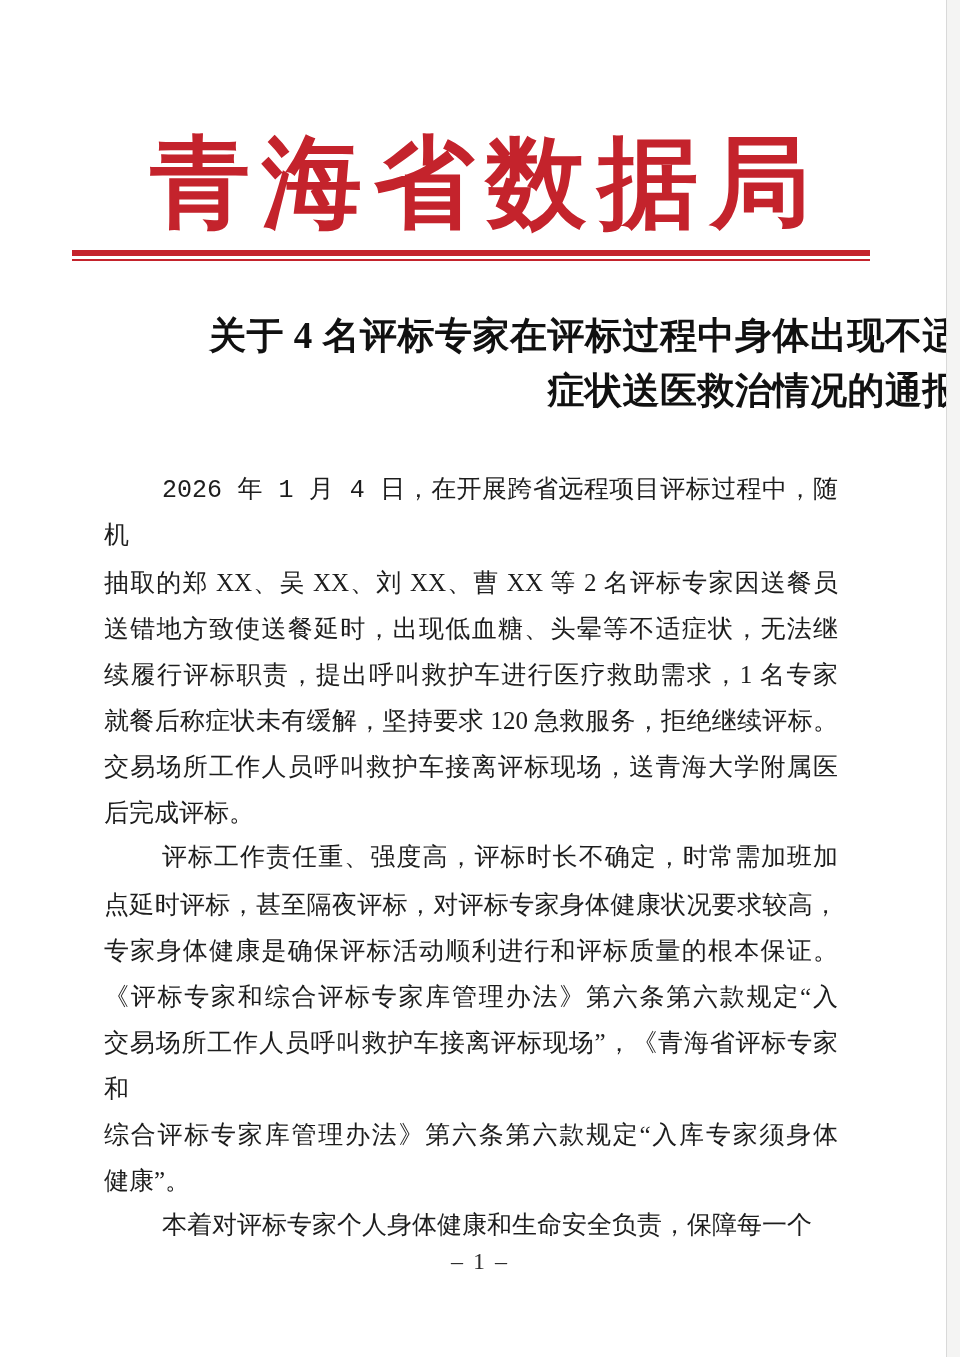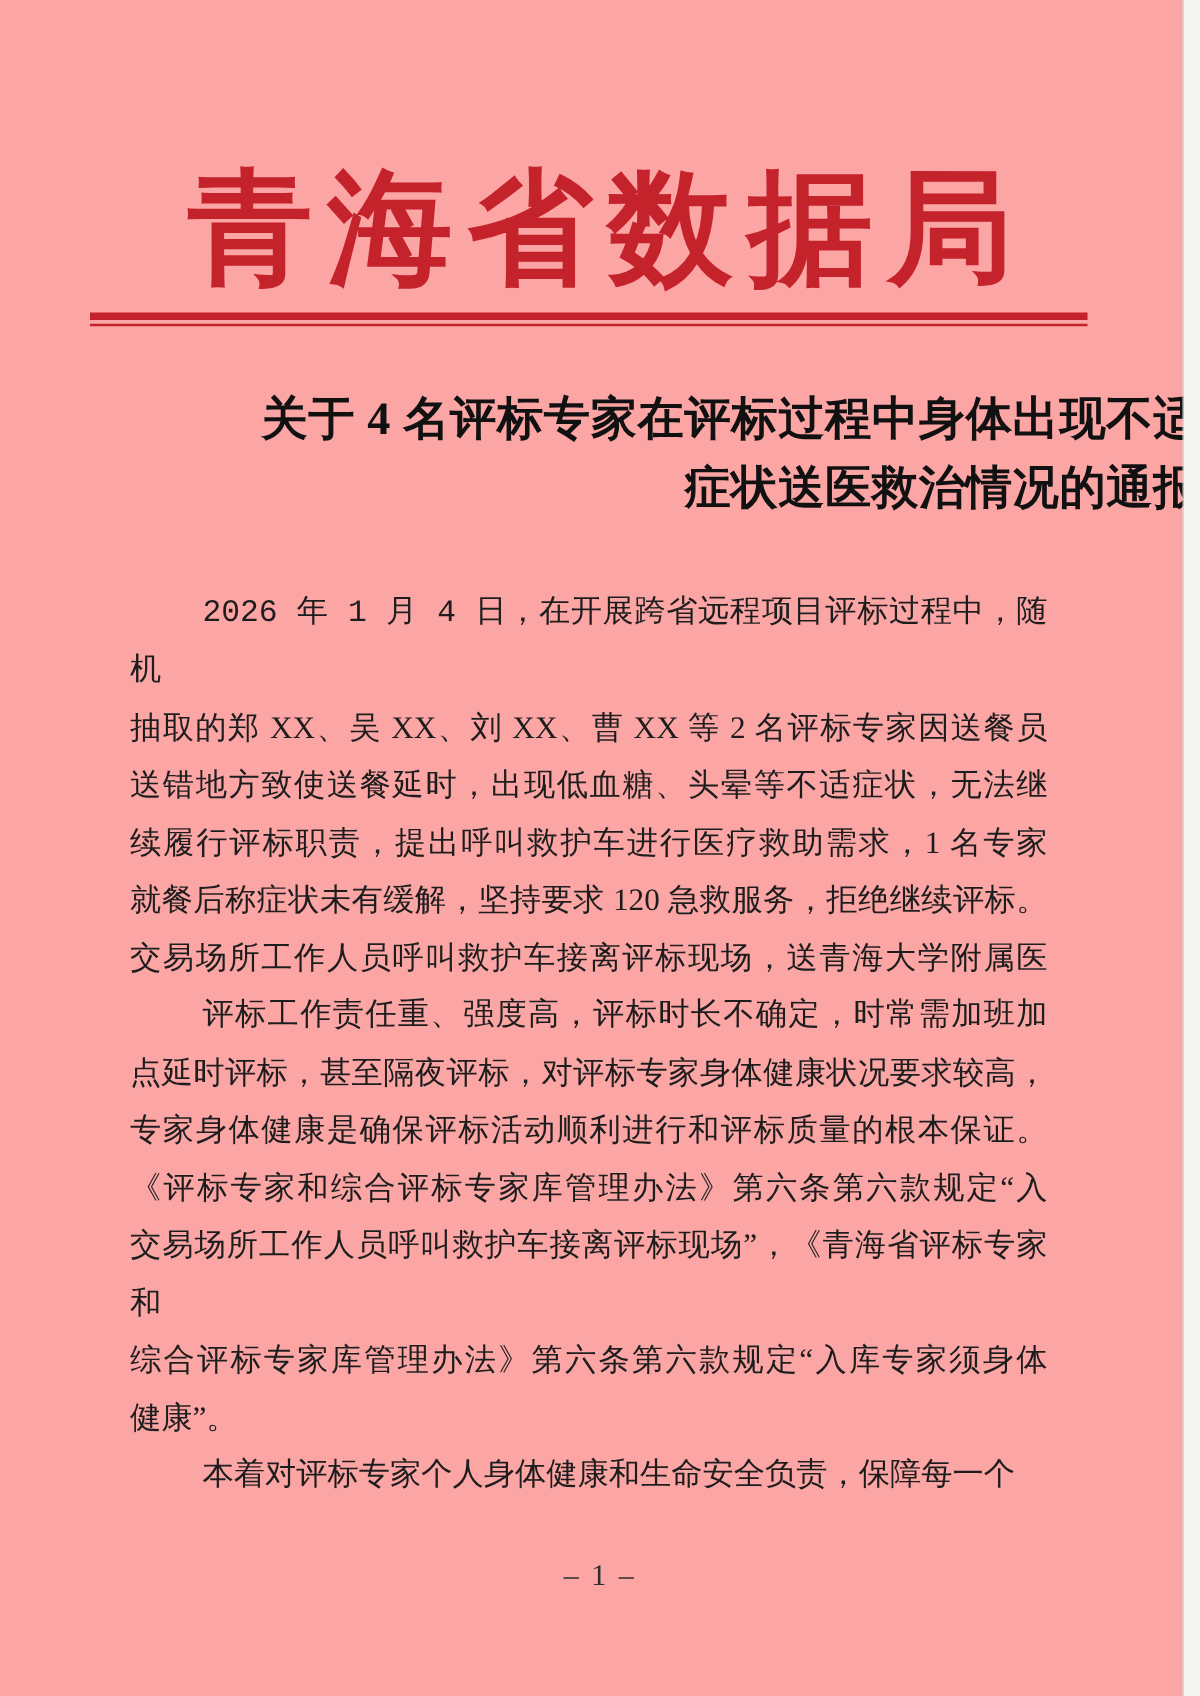--- a/index.html
+++ b/index.html
@@ -5,21 +5,21 @@
   html, body {
     margin: 0;
     padding: 0;
     background: #e9e9e9;
   }
   .page {
     position: relative;
     width: 960px;
     height: 1357px;
     margin: 0 auto;
-    background: #fca5a5;
+    background: #ffffff;
     overflow: hidden;
     font-family: "Liberation Serif", "DejaVu Serif", serif;
     color: #1c1c1c;
   }
   
   .scan-edge {
     position: absolute;
     top: 0;
     left: 946px;
     width: 1px;
@@ -137,20 +137,21 @@
   </div>
 
   <div class="body-text">
 
     <div class="ln first">2026 年 1 月 4 日，在开展跨省远程项目评标过程中，随机</div>
     <div class="ln">抽取的郑 XX、吴 XX、刘 XX、曹 XX 等 2 名评标专家因送餐员</div>
     <div class="ln">送错地方致使送餐延时，出现低血糖、头晕等不适症状，无法继</div>
     <div class="ln">续履行评标职责，提出呼叫救护车进行医疗救助需求，1 名专家</div>
     <div class="ln">就餐后称症状未有缓解，坚持要求 120 急救服务，拒绝继续评标。</div>
     <div class="ln">交易场所工作人员呼叫救护车接离评标现场，送青海大学附属医</div>
+    <div class="ln last">后完成评标。</div>
 
     <div class="ln first">评标工作责任重、强度高，评标时长不确定，时常需加班加</div>
     <div class="ln">点延时评标，甚至隔夜评标，对评标专家身体健康状况要求较高，</div>
     <div class="ln">专家身体健康是确保评标活动顺利进行和评标质量的根本保证。</div>
     <div class="ln">《评标专家和综合评标专家库管理办法》第六条第六款规定“入</div>
     <div class="ln">交易场所工作人员呼叫救护车接离评标现场”，《青海省评标专家和</div>
     <div class="ln">综合评标专家库管理办法》第六条第六款规定“入库专家须身体</div>
     <div class="ln last">健康”。</div>
 
     <div class="ln first last">本着对评标专家个人身体健康和生命安全负责，保障每一个</div>

